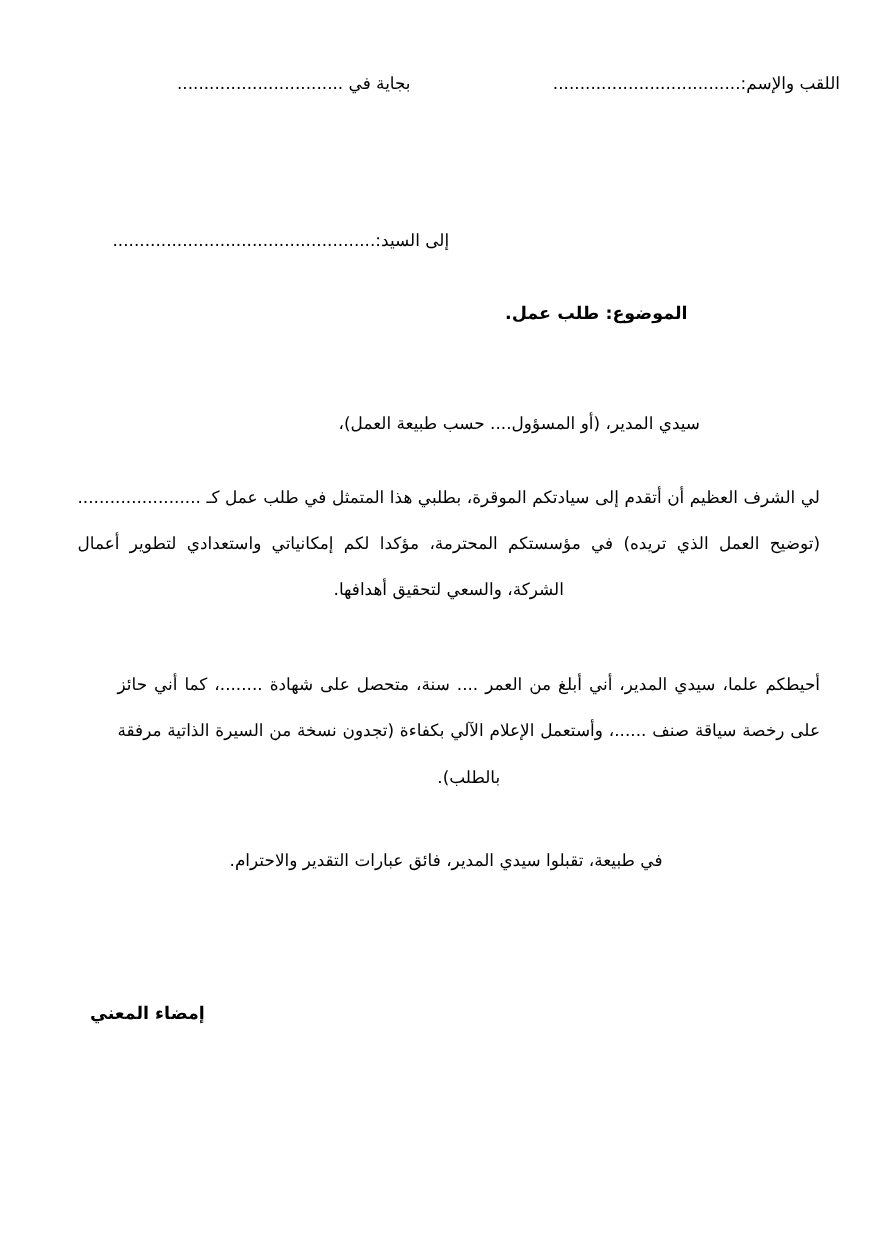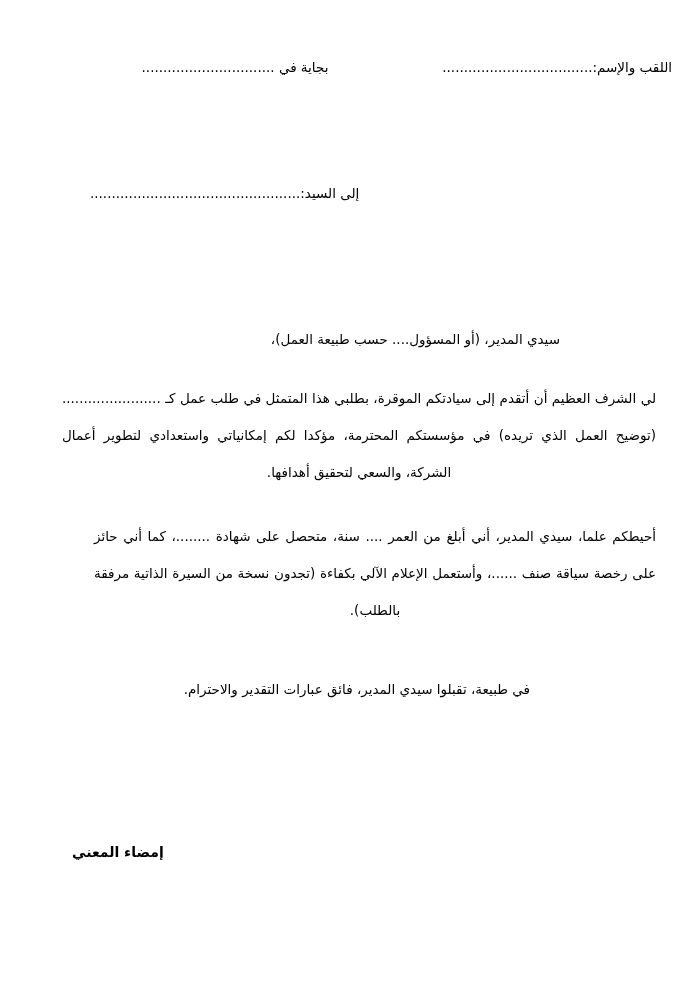--- a/index.html
+++ b/index.html
@@ -115,21 +115,21 @@
     right: 44px;
     direction: rtl;
     text-align: justify;
     text-align-last: center;
     font-size: 13.5px;
     line-height: 37px;
     text-justify: inter-word;
   }
 
   .para-1 { top: 380px; }
-  .para-2 { top: 518px; margin-left: 32px; }
+  .para-2 { top: 530px; margin-left: 32px; }
 
   
   .closing {
     position: absolute;
     top: 676px;
     right: 170px;
     direction: rtl;
     text-align: right;
     font-size: 13.5px;
     line-height: 26px;
@@ -138,21 +138,20 @@
   
   .signature {
     position: absolute;
     top: 798px;
     left: 72px;
     direction: rtl;
     text-align: right;
     font-size: 14px;
     font-weight: bold;
     line-height: 26px;
-    margin-top: 41px;
   }
 </style>
 </head>
 <body>
 
 <div class="page">
 
   <div class="header">
 
     <div class="header-right">
@@ -165,20 +164,21 @@
       <span class="field-label">بجاية في</span>
       <span class="dots">...............................</span>
     </div>
 
   </div>
 
   <div class="recipient">
     <span>إلى السيد:</span><span class="dots">.................................................</span>
   </div>
 
+  <div class="subject">الموضوع: طلب عمل.</div>
 
   <div class="salutation">سيدي المدير، (أو المسؤول.... حسب طبيعة العمل)،</div>
 
   <div class="para para-1">لي الشرف العظيم أن أتقدم إلى سيادتكم الموقرة، بطلبي هذا المتمثل في طلب عمل كـ ....................... (توضيح العمل الذي تريده) في مؤسستكم المحترمة، مؤكدا لكم إمكانياتي واستعدادي لتطوير أعمال الشركة، والسعي لتحقيق أهدافها.</div>
 
   <div class="para para-2">أحيطكم علما، سيدي المدير، أني أبلغ من العمر .... سنة، متحصل على شهادة ........، كما أني حائز على رخصة سياقة صنف ......، وأستعمل الإعلام الآلي بكفاءة (تجدون نسخة من السيرة الذاتية مرفقة بالطلب).</div>
 
   <div class="closing">في طبيعة، تقبلوا سيدي المدير، فائق عبارات التقدير والاحترام.</div>
 
   <div class="signature">إمضاء المعني</div>

